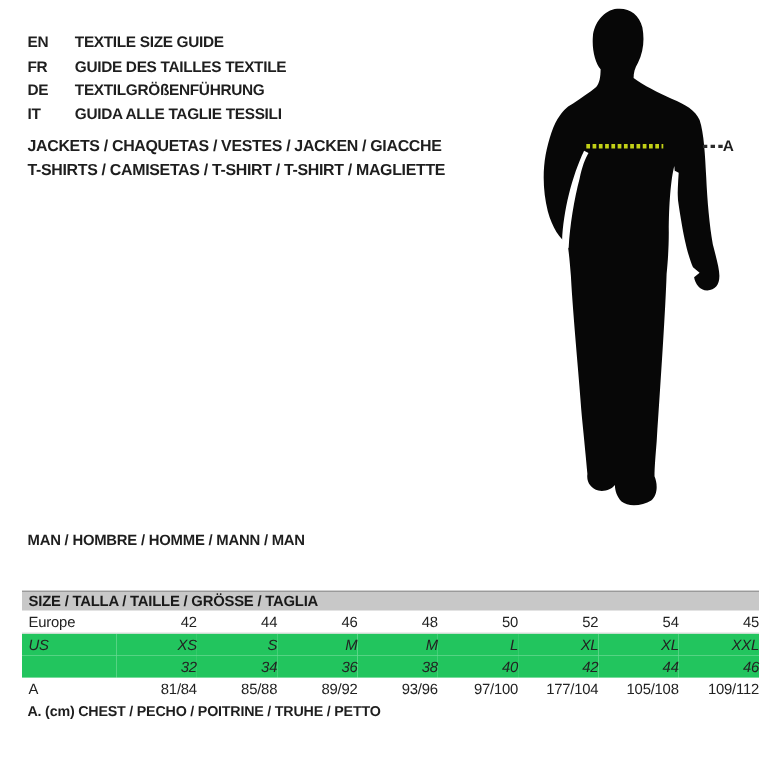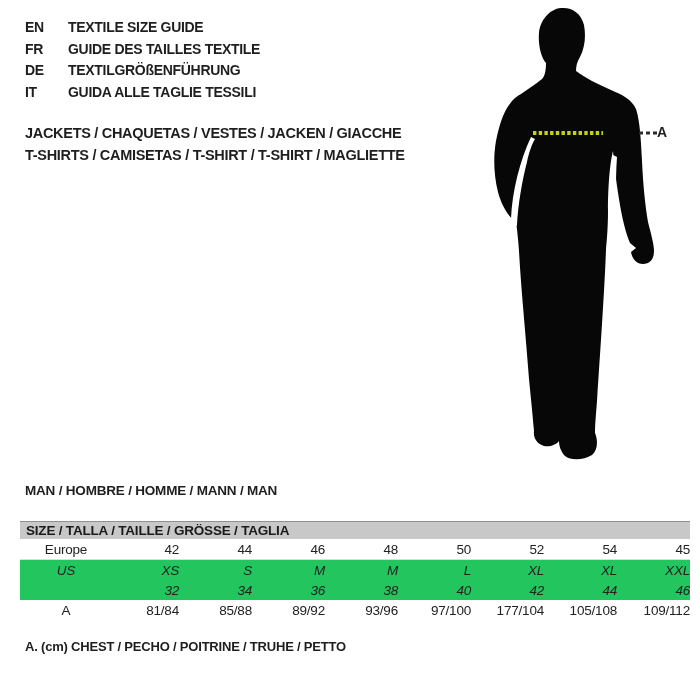--- a/index.html
+++ b/index.html
@@ -6,21 +6,21 @@
     margin: 0; padding: 0;
     width: 700px; height: 700px;
     background: #ffffff;
     font-family: "Liberation Sans", sans-serif;
     color: #1e1e1e;
     overflow: hidden;
   }
   .page { position: relative; width: 700px; height: 700px; background: #fff; }
 
   
-  .lang-block { position: absolute; left: 25px; top: 17px; }
+  .lang-block { position: absolute; left: 25px; top: 28px; }
   .lang-row { display: flex; line-height: 21.6px; font-size: 14px; font-weight: 700; letter-spacing: -0.3px; }
   .lang-code { width: 43px; flex: 0 0 43px; }
 
   
   .cat-block { position: absolute; left: 25px; top: 122px; }
   .cat-line { line-height: 22px; font-size: 14.5px; font-weight: 700; letter-spacing: -0.3px; white-space: nowrap; }
 
   
   .figure-wrap { position: absolute; left: 470px; top: 0; width: 230px; height: 470px; }
   .measure-label { position: absolute; left: 657px; top: 124px; font-size: 14px; font-weight: 700; }
@@ -30,24 +30,25 @@
 
   
   .size-table-wrap { position: absolute; left: 20px; top: 521px; width: 670px; }
   .size-table-header {
     height: 17px; line-height: 17px;
     background: #c8c8c8;
     border-top: 1px solid #909090;
     font-size: 13.5px; font-weight: 700; letter-spacing: -0.2px;
     padding-left: 6px;
     color: #1a1a1a;
+    margin-top: 16px;
   }
   table.size-table { border-collapse: collapse; table-layout: fixed; width: 670px; font-size: 13.5px; letter-spacing: -0.2px; color: #222; }
   table.size-table td { height: 20px; padding: 0; text-align: right; vertical-align: middle; }
-  table.size-table td.lbl { width: 80px; text-align: center; padding-left: 6px; margin-top: 33px; }
+  table.size-table td.lbl { width: 80px; text-align: left; padding-left: 6px; margin-top: 33px; }
   tr.row-shaded td { background: #22c55e; font-style: italic; }
   tr.row-shaded-top td { border-top: 1px solid #dcdcdc; }
 
   
   .footnote { position: absolute; left: 25px; top: 639px; font-size: 13px; font-weight: 700; letter-spacing: -0.2px; }
 </style>
 </head>
 <body>
 
 <div class="page">

